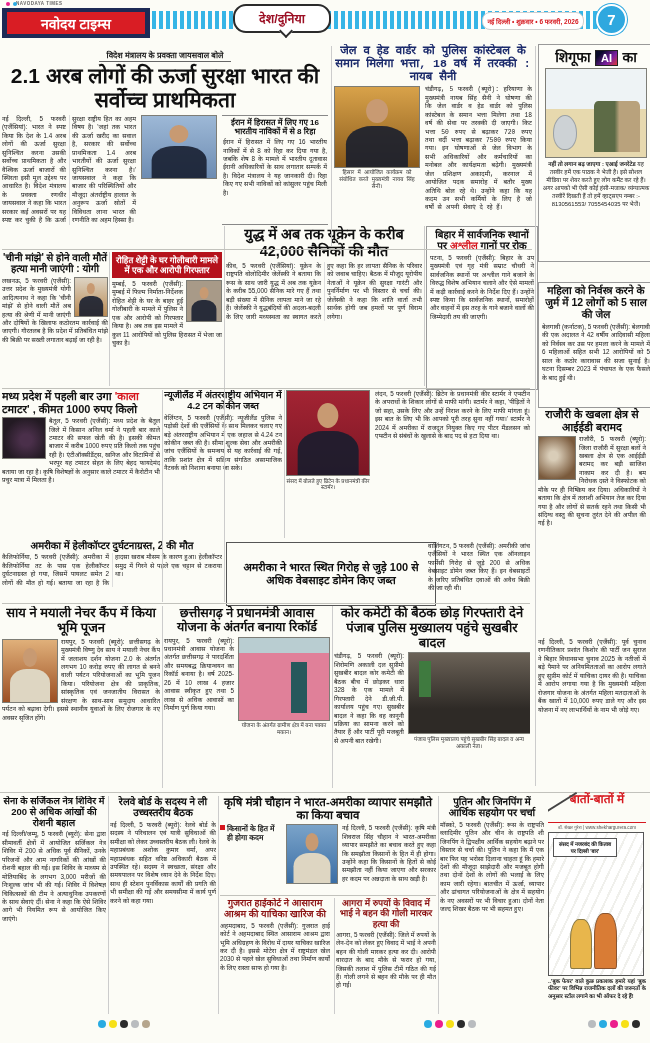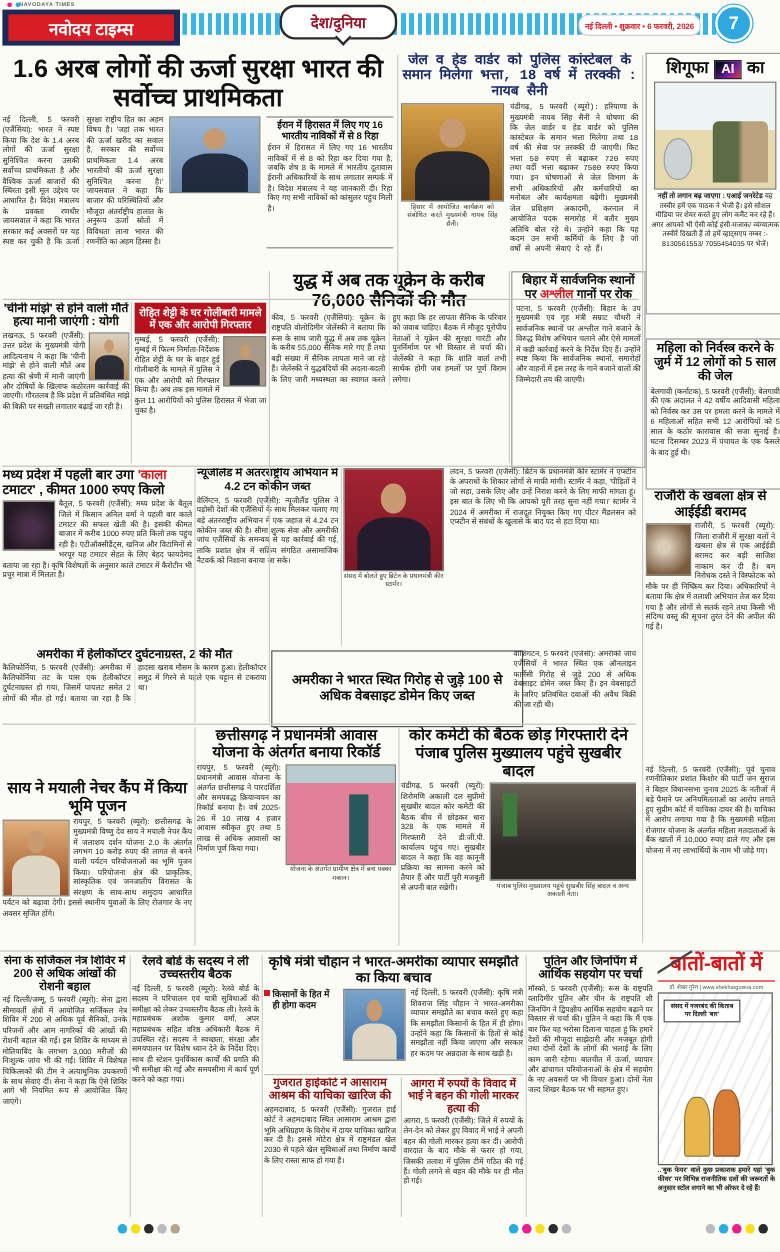--- a/index.html
+++ b/index.html
@@ -49,22 +49,22 @@
      background:#cdd2d5;border:1px solid #9aa0a4;border-radius:50% 50% 46% 46%;}
   .sketch::after{content:"";position:absolute;right:6%;bottom:6%;width:46%;height:58%;
      background:linear-gradient(90deg,#5d6b46 0 45%,#b9a27c 55% 100%);border-radius:10% 10% 0 0;}
   .toon{background:repeating-linear-gradient(115deg,#ffffff 0 7px,#f0f0ec 7px 9px);}
   .toon::before{content:"";position:absolute;left:22%;bottom:4%;width:22%;height:34%;
      background:#e8b64c;border-radius:40% 40% 8% 8%;border:1px solid #8a7a45;}
   .toon::after{content:"";position:absolute;left:48%;bottom:4%;width:22%;height:38%;
      background:#d97c35;border-radius:40% 40% 8% 8%;border:1px solid #8a5530;}
   .bubble{position:absolute;left:4px;top:5px;width:58px;border:1px solid #555;background:#fff;
      font-size:5.3px;font-weight:bold;line-height:1.25;padding:2px;text-align:center;}
-  .batoon-hd{font-size:17px;font-weight:bold;color:#d6171e;text-align:center;
-     border-bottom:1px solid #d6171e;padding-bottom:4px;}
+  .batoon-hd{font-size:12px;font-weight:bold;color:#d6171e;text-align:center;
+     border-bottom:1px solid #d6171e;padding-bottom:15px;}
   .batoon-by{font-size:4.6px;color:#555;text-align:center;margin:1px 0 2px;}
   .slant{position:absolute;width:46px;height:1.5px;background:#444;transform:rotate(-32deg);}
   .dots{position:absolute;display:flex;gap:3px;}
   .dot{width:8px;height:8px;border-radius:50%;}
   .subbul{display:flex;gap:2px;font-size:7.5px;font-weight:bold;line-height:1.2;}
   .subbul i{flex:none;width:5px;height:5px;background:#d6171e;margin-top:1px;}
   
   .p-spokes{background:linear-gradient(180deg,#9db8d6,#6d8cb2);}
   .p-saini{background:linear-gradient(180deg,#d8a24a,#8a5a1a);}
   .p-yogi{background:linear-gradient(180deg,#ddd3c3,#b98a52);}
@@ -91,21 +91,22 @@
   <div class="stripes"></div>
   <div class="sect">देश/दुनिया</div>
   <div class="dateb">नई दिल्ली •  शुक्रवार  •  6 फरवरी, 2026</div>
   <div class="pgc">7</div>
   <div class="dots" style="left:6px;top:2px;">
     <span class="dot" style="width:4px;height:4px;background:#ec1e8c;"></span>
     <span class="dot" style="width:4px;height:4px;background:#29abe2;"></span>
   </div>
 
   <div class="art" style="left:2px;top:44px;width:326px;height:204px;">
-    <div class="hl ctr" style="font-size:21px;margin:2px 0 3px;">1.6 अरब लोगों की ऊर्जा सुरक्षा भारत की सर्वोच्च प्राथमिकता</div>
+    <div class="kickwrap"><span class="kick">विदेश मंत्रालय के प्रवक्ता जायसवाल बोले</span></div>
+    <div class="hl ctr" style="font-size:21px;margin:2px 0 3px;">2.1 अरब लोगों की ऊर्जा सुरक्षा भारत की सर्वोच्च प्राथमिकता</div>
     <div style="display:flex;gap:5px;">
       <div class="bd c2" style="flex:1;">नई दिल्ली, 5 फरवरी (एजैंसियां): भारत ने स्पष्ट किया कि देश के 1.4 अरब लोगों की ऊर्जा सुरक्षा सुनिश्चित करना उसकी सर्वोच्च प्राथमिकता है और वैश्विक ऊर्जा बाजारों की स्थिरता इसी मूल उद्देश्य पर आधारित है। विदेश मंत्रालय के प्रवक्ता रणधीर जायसवाल ने कहा कि भारत सरकार कई अवसरों पर यह स्पष्ट कर चुकी है कि ऊर्जा सुरक्षा राष्ट्रीय हित का अहम विषय है। 'जहां तक भारत की ऊर्जा खरीद का सवाल है, सरकार की सर्वोच्च प्राथमिकता 1.4 अरब भारतीयों की ऊर्जा सुरक्षा सुनिश्चित करना है।' जायसवाल ने कहा कि बाजार की परिस्थितियों और मौजूदा अंतर्राष्ट्रीय हालात के अनुरूप ऊर्जा स्रोतों में विविधता लाना भारत की रणनीति का अहम हिस्सा है।</div>
       <div class="ph figure face p-spokes" style="width:74px;height:62px;"></div>
       <div style="width:104px;flex:none;border-top:1px solid #888;border-bottom:1px solid #888;padding:2px 1px;">
         <div class="hl ctr" style="font-size:8px;">ईरान में हिरासत में लिए गए 16 भारतीय नाविकों में से 8 रिहा</div>
         <div class="bd" style="margin-top:2px;">ईरान में हिरासत में लिए गए 16 भारतीय नाविकों में से 8 को रिहा कर दिया गया है, जबकि शेष 8 के मामले में भारतीय दूतावास ईरानी अधिकारियों के साथ लगातार सम्पर्क में है। विदेश मंत्रालय ने यह जानकारी दी। रिहा किए गए सभी नाविकों को कांसुलर पहुंच मिली है।</div>
       </div>
     </div>
   </div>
 
@@ -141,21 +142,21 @@
 
   <div class="art" style="left:112px;top:252px;width:110px;height:134px;">
     <div class="redbox" style="font-size:8.5px;">रोहित शेट्टी के घर गोलीबारी मामले में एक और आरोपी गिरफ्तार</div>
     <div style="margin-top:2px;">
       <div class="ph figure face p-rohit" style="width:34px;height:40px;float:right;margin:0 0 2px 3px;"></div>
       <div class="bd">मुम्बई, 5 फरवरी (एजैंसी): मुम्बई में फिल्म निर्माता-निर्देशक रोहित शेट्टी के घर के बाहर हुई गोलीबारी के मामले में पुलिस ने एक और आरोपी को गिरफ्तार किया है। अब तक इस मामले में कुल 11 आरोपियों को पुलिस हिरासत में भेजा जा चुका है।</div>
     </div>
   </div>
 
   <div class="art" style="left:226px;top:226px;width:196px;height:160px;">
-    <div class="hl ctr" style="font-size:14.5px;margin-bottom:3px;">युद्ध में अब तक यूक्रेन के करीब 76,000 सैनिकों की मौत</div>
+    <div class="hl ctr" style="font-size:14.5px;margin-bottom:3px;">युद्ध में अब तक यूक्रेन के करीब 42,000 सैनिकों की मौत</div>
     <div class="bd c2">कीव, 5 फरवरी (एजैंसियां): यूक्रेन के राष्ट्रपति वोलोदिमीर जेलेंस्की ने बताया कि रूस के साथ जारी युद्ध में अब तक यूक्रेन के करीब 55,000 सैनिक मारे गए हैं तथा बड़ी संख्या में सैनिक लापता माने जा रहे हैं। जेलेंस्की ने युद्धबंदियों की अदला-बदली के लिए जारी मध्यस्थता का स्वागत करते हुए कहा कि हर लापता सैनिक के परिवार को जवाब चाहिए। बैठक में मौजूद यूरोपीय नेताओं ने यूक्रेन की सुरक्षा गारंटी और पुनर्निर्माण पर भी विस्तार से चर्चा की। जेलेंस्की ने कहा कि शांति वार्ता तभी सार्थक होगी जब हमलों पर पूर्ण विराम लगेगा।</div>
   </div>
 
   <div class="art boxed" style="left:426px;top:226px;width:104px;height:158px;">
     <div class="hl ctr" style="font-size:10px;margin-bottom:2px;">
       <span>बिहार में सार्वजनिक स्थानों पर</span>
       <span class="red">अश्लील</span>
       <span>गानों पर रोक</span>
     </div>
     <div class="bd">पटना, 5 फरवरी (एजैंसी): बिहार के उप मुख्यमंत्री एवं गृह मंत्री सम्राट चौधरी ने सार्वजनिक स्थानों पर अश्लील गाने बजाने के विरुद्ध विशेष अभियान चलाने और ऐसे मामलों में कड़ी कार्रवाई करने के निर्देश दिए हैं। उन्होंने स्पष्ट किया कि सार्वजनिक स्थानों, समारोहों और वाहनों में इस तरह के गाने बजाने वालों की जिम्मेदारी तय की जाएगी।</div>
@@ -203,21 +204,21 @@
   </div>
 
   <div class="art" style="left:226px;top:542px;width:196px;height:58px;border:1.5px solid #555;display:flex;align-items:center;justify-content:center;padding:2px 6px;">
     <div class="hl ctr" style="font-size:11px;">अमरीका ने भारत स्थित गिरोह से जुड़े 100 से अधिक वेबसाइट डोमेन किए जब्त</div>
   </div>
   <div class="art" style="left:428px;top:542px;width:102px;height:60px;">
     <div class="bd">वाशिंगटन, 5 फरवरी (एजैंसी): अमरीकी जांच एजैंसियों ने भारत स्थित एक ऑनलाइन फार्मेसी गिरोह से जुड़े 200 से अधिक वेबसाइट डोमेन जब्त किए हैं। इन वेबसाइटों के जरिए प्रतिबंधित दवाओं की अवैध बिक्री की जा रही थी।</div>
   </div>
 
   <div class="art" style="left:2px;top:606px;width:158px;height:182px;">
-    <div class="hl ctr" style="font-size:13px;margin-bottom:2px;margin-top:44px;">साय ने मयाली नेचर कैंप में किया भूमि पूजन</div>
+    <div class="hl ctr" style="font-size:13px;margin-bottom:2px;">साय ने मयाली नेचर कैंप में किया भूमि पूजन</div>
     <div class="ph figure face suit-light p-sai" style="width:54px;height:62px;float:left;margin:1px 3px 2px 0;"></div>
     <div class="bd">रायपुर, 5 फरवरी (ब्यूरो): छत्तीसगढ़ के मुख्यमंत्री विष्णु देव साय ने मयाली नेचर कैंप में जलाशय दर्शन योजना 2.0 के अंतर्गत लगभग 10 करोड़ रुपए की लागत से बनने वाली पर्यटन परियोजनाओं का भूमि पूजन किया। परियोजना क्षेत्र की प्राकृतिक, सांस्कृतिक एवं जनजातीय विरासत के संरक्षण के साथ-साथ समुदाय आधारित पर्यटन को बढ़ावा देगी। इससे स्थानीय युवाओं के लिए रोजगार के नए अवसर सृजित होंगे।</div>
   </div>
 
   <div class="art" style="left:164px;top:606px;width:166px;height:182px;">
     <div class="hl ctr" style="font-size:12.5px;margin-bottom:2px;">छत्तीसगढ़ ने प्रधानमंत्री आवास योजना के अंतर्गत बनाया रिकॉर्ड</div>
     <div style="display:flex;gap:4px;">
       <div class="bd" style="flex:1;">रायपुर, 5 फरवरी (ब्यूरो): प्रधानमंत्री आवास योजना के अंतर्गत छत्तीसगढ़ ने पारदर्शिता और समयबद्ध क्रियान्वयन का रिकॉर्ड बनाया है। वर्ष 2025-26 में 10 लाख 4 हजार आवास स्वीकृत हुए तथा 5 लाख से अधिक आवासों का निर्माण पूर्ण किया गया।</div>
       <div style="width:92px;flex:none;">
         <div class="ph p-house" style="width:90px;height:82px;"></div>

